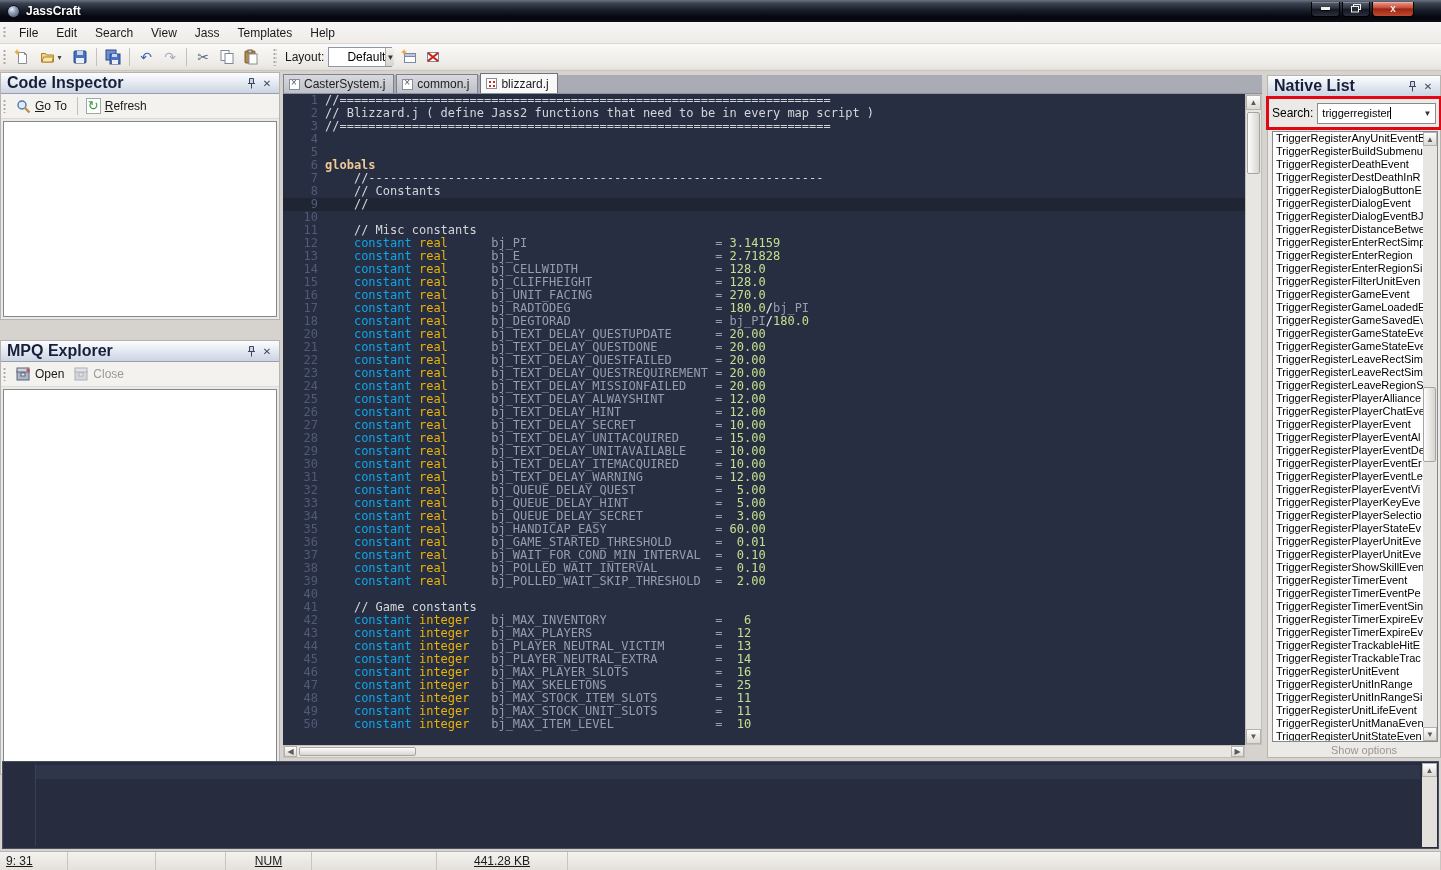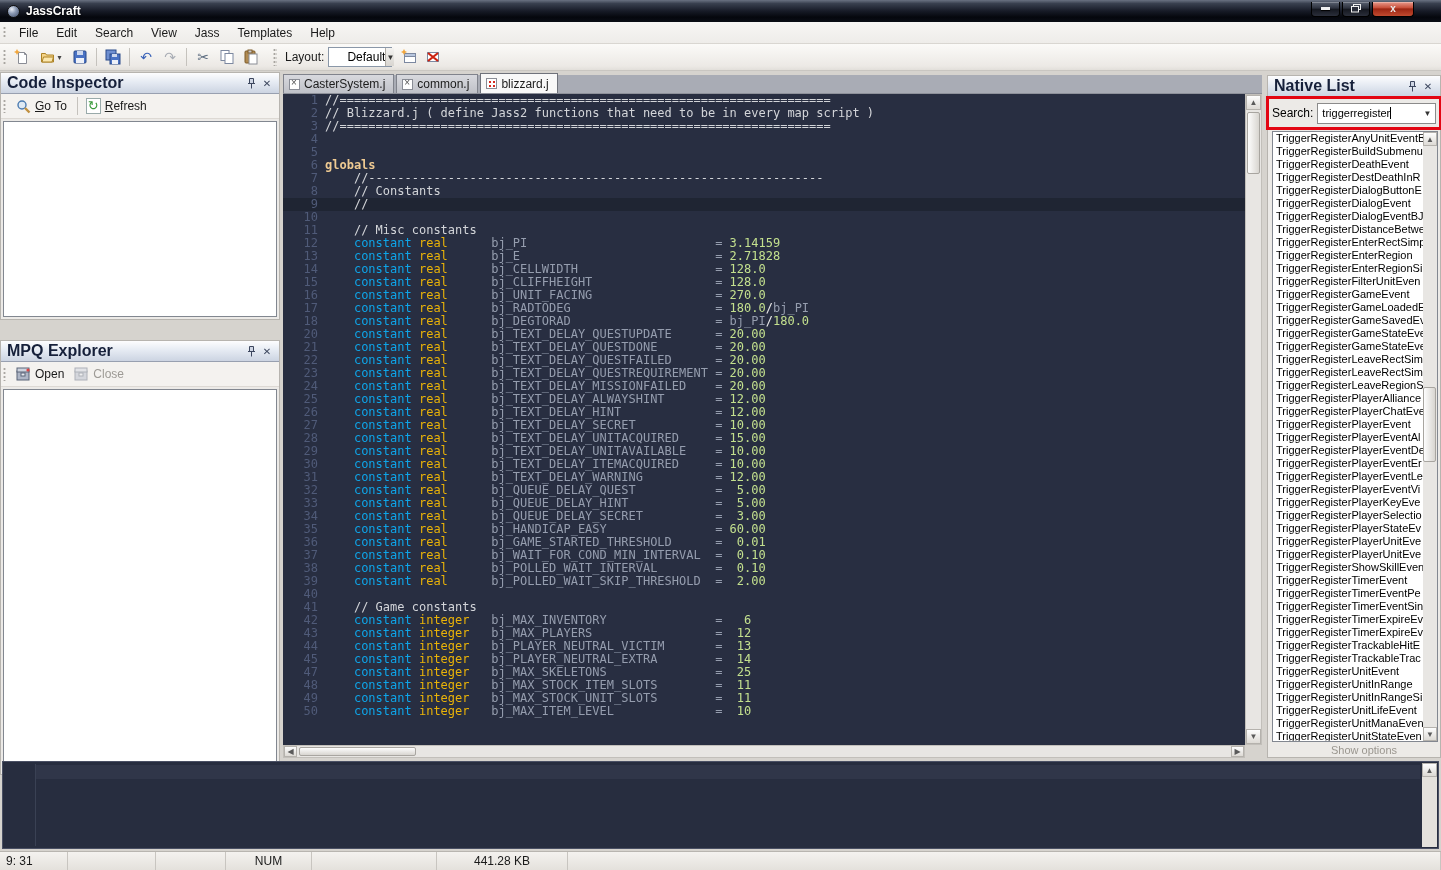--- a/index.html
+++ b/index.html
@@ -119,21 +119,21 @@
 
   
   #output { position:absolute; left:2px; top:761px; width:1437px; height:88px;
     background:#272d3f; border:1px solid #4a5064; }
   #output .gutterline { position:absolute; left:32px; top:2px; bottom:2px; width:1px; background:#3a4154; }
   #output .row0 { position:absolute; left:33px; top:3px; right:18px; height:14px; background:#303649; }
 
   
   #statusbar { position:absolute; left:0; top:851px; width:1441px; height:19px;
     background:linear-gradient(180deg,#f4f2ef 0%,#e4e1dc 100%); border-top:1px solid #b8b5b0;
-    display:flex; align-items:center; font-size:12px; color:#1a1a1a; }
+    display:flex; align-items:center; font-size:12px; color:#1a1a1a;text-decoration:underline; }
   .st-cell { height:19px; display:flex; align-items:center; border-right:1px solid #c8c5c0;
     padding:0 6px; white-space:nowrap; }
   .st-cell.center { justify-content:center; }
 
   svg { display:block; }
 </style>
 </head>
 <body>
 
 <div id="titlebar">
@@ -354,20 +354,21 @@
     <div class="code-line"><span class="ln">36</span><span class="ct"><span class="ws">    </span><span class="ck">constant</span><span class="ws"> </span><span class="ty">real      </span><span class="id">bj_GAME_STARTED_THRESHOLD      </span><span class="eq">= </span><span class="nu"> 0.01</span></span></div>
     <div class="code-line"><span class="ln">37</span><span class="ct"><span class="ws">    </span><span class="ck">constant</span><span class="ws"> </span><span class="ty">real      </span><span class="id">bj_WAIT_FOR_COND_MIN_INTERVAL  </span><span class="eq">= </span><span class="nu"> 0.10</span></span></div>
     <div class="code-line"><span class="ln">38</span><span class="ct"><span class="ws">    </span><span class="ck">constant</span><span class="ws"> </span><span class="ty">real      </span><span class="id">bj_POLLED_WAIT_INTERVAL        </span><span class="eq">= </span><span class="nu"> 0.10</span></span></div>
     <div class="code-line"><span class="ln">39</span><span class="ct"><span class="ws">    </span><span class="ck">constant</span><span class="ws"> </span><span class="ty">real      </span><span class="id">bj_POLLED_WAIT_SKIP_THRESHOLD  </span><span class="eq">= </span><span class="nu"> 2.00</span></span></div>
     <div class="code-line"><span class="ln">40</span><span class="ct"></span></div>
     <div class="code-line"><span class="ln">41</span><span class="ct"><span class="ws">    </span><span class="cm">// Game constants</span></span></div>
     <div class="code-line"><span class="ln">42</span><span class="ct"><span class="ws">    </span><span class="ck">constant</span><span class="ws"> </span><span class="ty">integer   </span><span class="id">bj_MAX_INVENTORY               </span><span class="eq">= </span><span class="nu">  6</span></span></div>
     <div class="code-line"><span class="ln">43</span><span class="ct"><span class="ws">    </span><span class="ck">constant</span><span class="ws"> </span><span class="ty">integer   </span><span class="id">bj_MAX_PLAYERS                 </span><span class="eq">= </span><span class="nu"> 12</span></span></div>
     <div class="code-line"><span class="ln">44</span><span class="ct"><span class="ws">    </span><span class="ck">constant</span><span class="ws"> </span><span class="ty">integer   </span><span class="id">bj_PLAYER_NEUTRAL_VICTIM       </span><span class="eq">= </span><span class="nu"> 13</span></span></div>
     <div class="code-line"><span class="ln">45</span><span class="ct"><span class="ws">    </span><span class="ck">constant</span><span class="ws"> </span><span class="ty">integer   </span><span class="id">bj_PLAYER_NEUTRAL_EXTRA        </span><span class="eq">= </span><span class="nu"> 14</span></span></div>
+    <div class="code-line"><span class="ln">46</span><span class="ct"><span class="ws">    </span><span class="ck">constant</span><span class="ws"> </span><span class="ty">integer   </span><span class="id">bj_MAX_PLAYER_SLOTS            </span><span class="eq">= </span><span class="nu"> 16</span></span></div>
     <div class="code-line"><span class="ln">47</span><span class="ct"><span class="ws">    </span><span class="ck">constant</span><span class="ws"> </span><span class="ty">integer   </span><span class="id">bj_MAX_SKELETONS               </span><span class="eq">= </span><span class="nu"> 25</span></span></div>
     <div class="code-line"><span class="ln">48</span><span class="ct"><span class="ws">    </span><span class="ck">constant</span><span class="ws"> </span><span class="ty">integer   </span><span class="id">bj_MAX_STOCK_ITEM_SLOTS        </span><span class="eq">= </span><span class="nu"> 11</span></span></div>
     <div class="code-line"><span class="ln">49</span><span class="ct"><span class="ws">    </span><span class="ck">constant</span><span class="ws"> </span><span class="ty">integer   </span><span class="id">bj_MAX_STOCK_UNIT_SLOTS        </span><span class="eq">= </span><span class="nu"> 11</span></span></div>
     <div class="code-line"><span class="ln">50</span><span class="ct"><span class="ws">    </span><span class="ck">constant</span><span class="ws"> </span><span class="ty">integer   </span><span class="id">bj_MAX_ITEM_LEVEL              </span><span class="eq">= </span><span class="nu"> 10</span></span></div>
   </div>
 
 <div class="sb" style="left:1245px; top:94px; width:17px; height:651px;">
   <div class="arrow" style="left:0; top:0; width:15px; height:15px;">▲</div>
   <div class="thumb" style="left:1px; top:17px; width:13px; height:62px;"></div>
   <div class="arrow" style="left:0; bottom:0; width:15px; height:15px;">▼</div>

